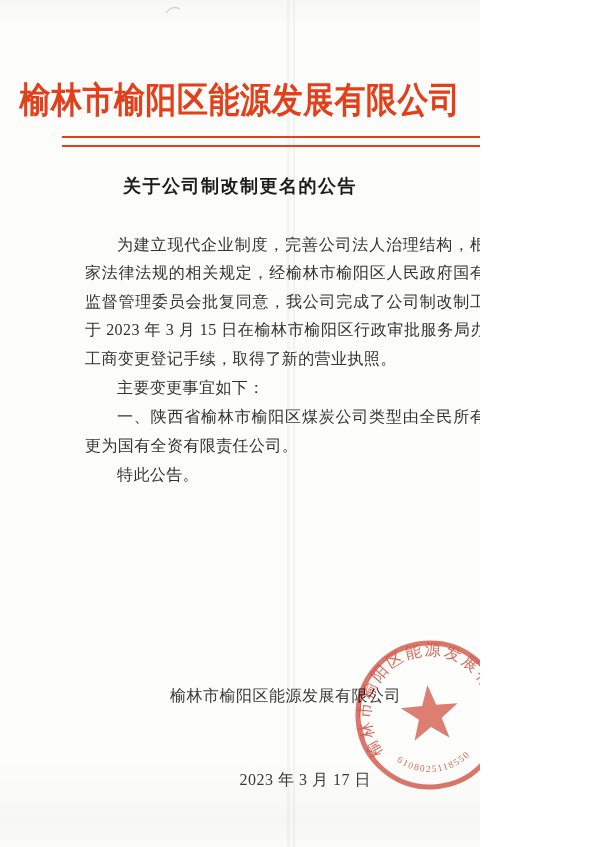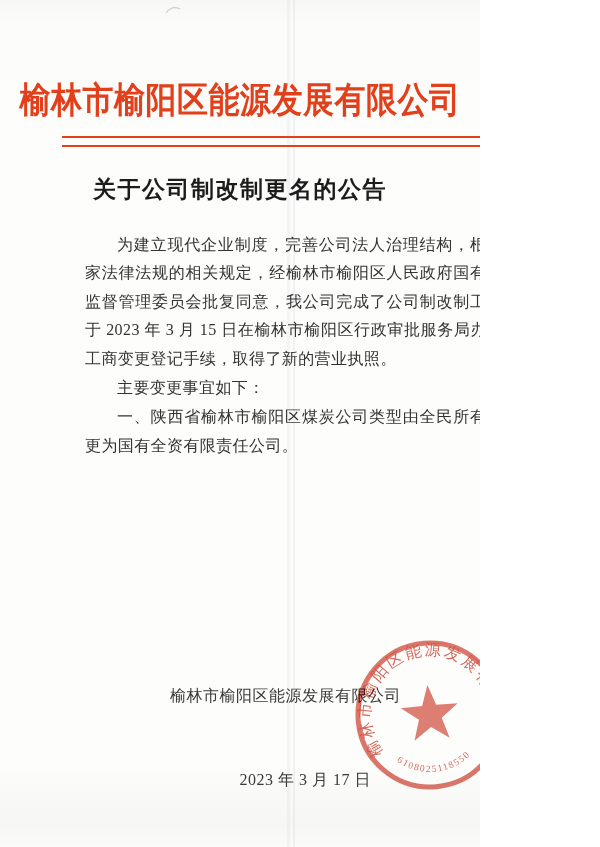--- a/index.html
+++ b/index.html
@@ -18,21 +18,21 @@
     text-align:center;font-size:31px;font-weight:bold;
     letter-spacing:0.5px;transform:scaleY(1.15);transform-origin:top center;
     white-space:nowrap;
   }
   .red-rule{
     position:absolute;top:136px;left:62px;width:476px;height:6.5px;
     border-top:2.5px solid;border-bottom:2px solid;
   }
   .doc-title{
     position:absolute;top:174px;left:0;width:100%;
-    text-align:center;font-size:23px;font-weight:bold;letter-spacing:1.5px;
+    text-align:center;font-size:18px;font-weight:bold;letter-spacing:1.5px;
     color:#1c1c1c;white-space:nowrap;
   }
   .body-text{
     position:absolute;top:230px;left:84px;width:437px;
     font-size:16px;line-height:28.4px;text-align:justify;
     color:#333;
   }
   .body-text p{margin:1px;text-indent:2em;letter-spacing:0.4px;}
   .signature{
     position:absolute;top:686px;right:79px;
@@ -63,20 +63,21 @@
   <div class="header-title" style="color:#e23f1b;">榆林市榆阳区能源发展有限公司</div>
 
   <div class="red-rule" style="border-color:#e23f1b;"></div>
 
   <div class="doc-title">关于公司制改制更名的公告</div>
 
   <div class="body-text">
     <p>为建立现代企业制度，完善公司法人治理结构，根据国家法律法规的相关规定，经榆林市榆阳区人民政府国有资产监督管理委员会批复同意，我公司完成了公司制改制工作，于 2023 年 3 月 15 日在榆林市榆阳区行政审批服务局办理了工商变更登记手续，取得了新的营业执照。</p>
     <p>主要变更事宜如下：</p>
     <p>一、陕西省榆林市榆阳区煤炭公司类型由全民所有制变更为国有全资有限责任公司。</p>
+    <p>特此公告。</p>
   </div>
 
   <div class="signature">榆林市榆阳区能源发展有限公司</div>
   <div class="sig-date">2023 年 3 月 17 日</div>
 
   <svg class="seal" viewBox="0 0 170 170">
     <defs>
       <path id="sealArcTop" d="M 33,115 A 60,60 0 1 1 137,115" fill="none"></path>
       <path id="sealArcBottom" d="M 44.7,125.3 A 57,57 0 0 0 125.3,125.3" fill="none"></path>
     </defs>

